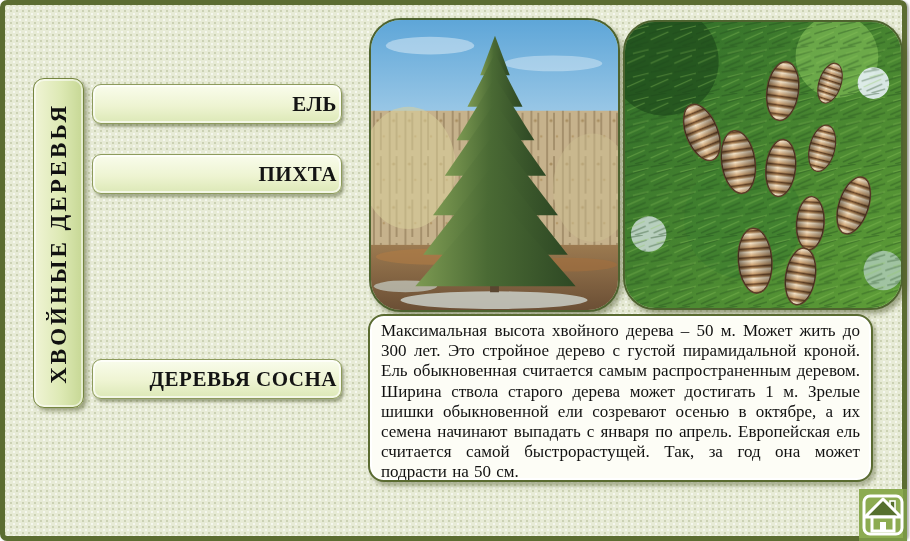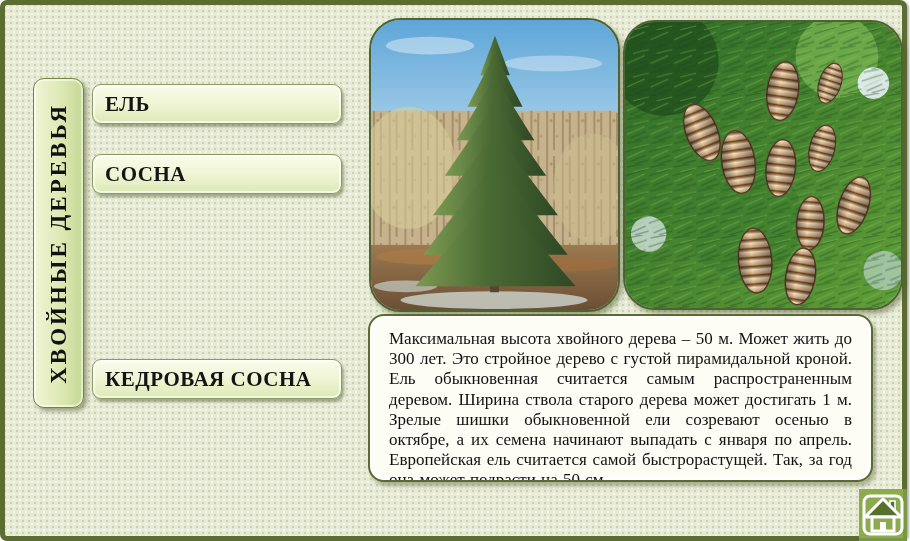--- a/index.html
+++ b/index.html
@@ -30,23 +30,23 @@
     writing-mode:vertical-rl;transform:rotate(180deg);
     font-weight:bold;font-size:23px;letter-spacing:3px;color:#111;
     white-space:nowrap;
   }
   
   .btn{
     position:absolute;left:87px;width:250px;height:40px;box-sizing:border-box;
     background:linear-gradient(180deg,#f9fcec 0%,#eef4d2 55%,#dce8b6 100%);
     border:1px solid #8d9b5c;border-radius:9px;
     box-shadow:2px 3px 3px rgba(90,100,55,.5), inset 0 0 0 2px rgba(255,255,255,.65);
-    display:flex;align-items:center;justify-content:flex-start;
+    display:flex;align-items:center;justify-content:flex-end;
     font-weight:bold;font-size:21px;color:#141414;letter-spacing:.5px;
-    cursor:pointer;padding:12px;
+    cursor:pointer;padding:4px;
     font-family:"Liberation Serif", serif;
   }
   .btn-0{top:79px}.btn-1{top:149px}.btn-2{top:219px}.btn-3{top:289px}.btn-4{top:354px}
   
   .photo{
     position:absolute;box-sizing:border-box;overflow:hidden;
     border:2px solid #4e632f;border-radius:32px;
     box-shadow:3px 4px 5px rgba(80,90,45,.5), inset 0 0 0 2px rgba(255,255,255,.5);
     background:#9db97a;
   }
@@ -54,21 +54,21 @@
   .photo-tree{left:364px;top:13px;width:251px;height:294px;}
   .photo-cones{left:618px;top:15px;width:280px;height:290px;}
   
   .descbox{
     position:absolute;left:363px;top:309px;width:505px;height:168px;box-sizing:border-box;
     background:#fdfdf6;border:2px solid #5a6b31;border-radius:16px;
     box-shadow:3px 4px 4px rgba(90,100,55,.45), inset 0 0 0 2px #ffffff;
     overflow:hidden;
   }
   .descbox p{
-    margin:8px;padding:5px 11px 0 11px;
+    margin:0;padding:5px 11px 0 11px;
     font-size:17px;line-height:20.2px;text-align:justify;color:#111;
     word-spacing:1px;
   }
   
   .home-btn{
     position:absolute;right:-5px;bottom:-5px;width:48px;height:52px;
     padding:0;border:none;background:transparent;cursor:pointer;
   }
   .home-btn svg{display:block;width:100%;height:100%;}
 </style>
@@ -78,24 +78,24 @@
 <div class="slide">
 
   <div class="vtab">
     <span>ХВОЙНЫЕ ДЕРЕВЬЯ</span>
   </div>
 
   <button class="btn btn-0">
       <span>ЕЛЬ</span>
     </button>
   <button class="btn btn-1">
-      <span>СОСНА</span>
+      <span>ПИХТА</span>
     </button>
   <button class="btn btn-4">
-      <span>КЕДРОВАЯ СОСНА</span>
+      <span>ДЕРЕВЬЯ СОСНА</span>
     </button>
 
   <div class="photo photo-tree">
     <svg viewBox="0 0 251 294" preserveAspectRatio="none">
       <defs>
         <linearGradient id="sky" x1="0" y1="0" x2="0" y2="1">
           <stop offset="0" stop-color="#5ea6d8"></stop>
             <stop offset="1" stop-color="#d6e9f4"></stop>
         </linearGradient>
         <linearGradient id="ground" x1="0" y1="0" x2="0" y2="1">

